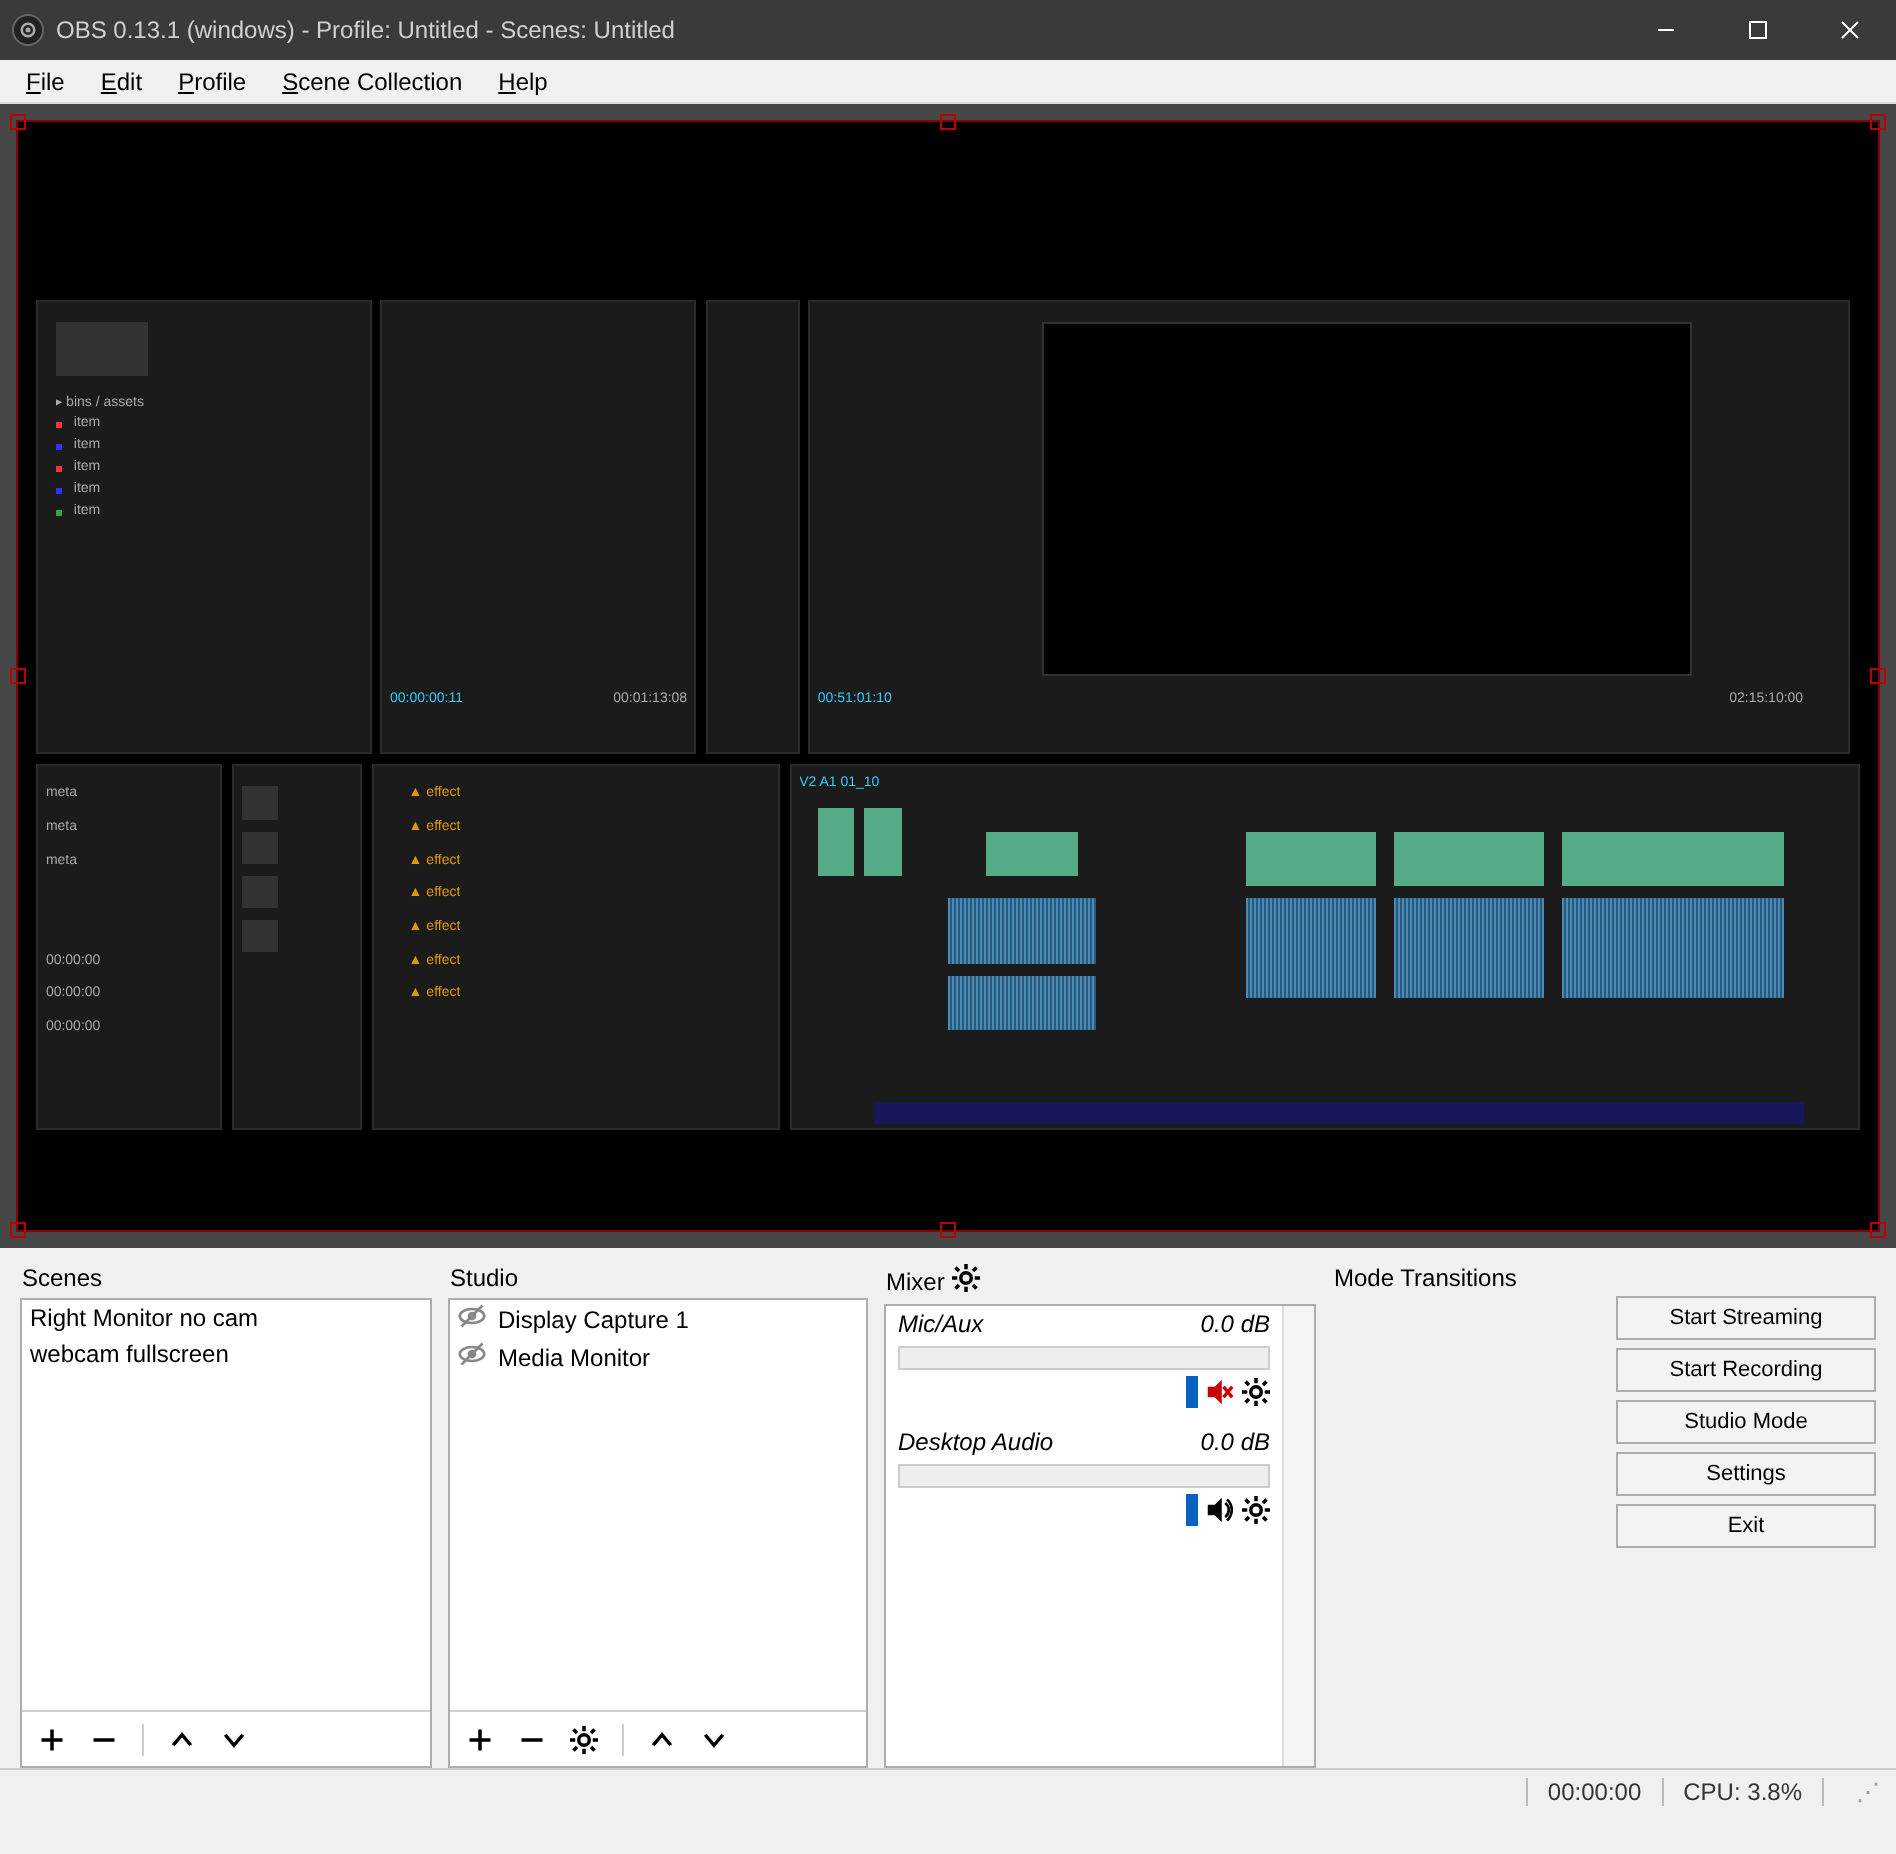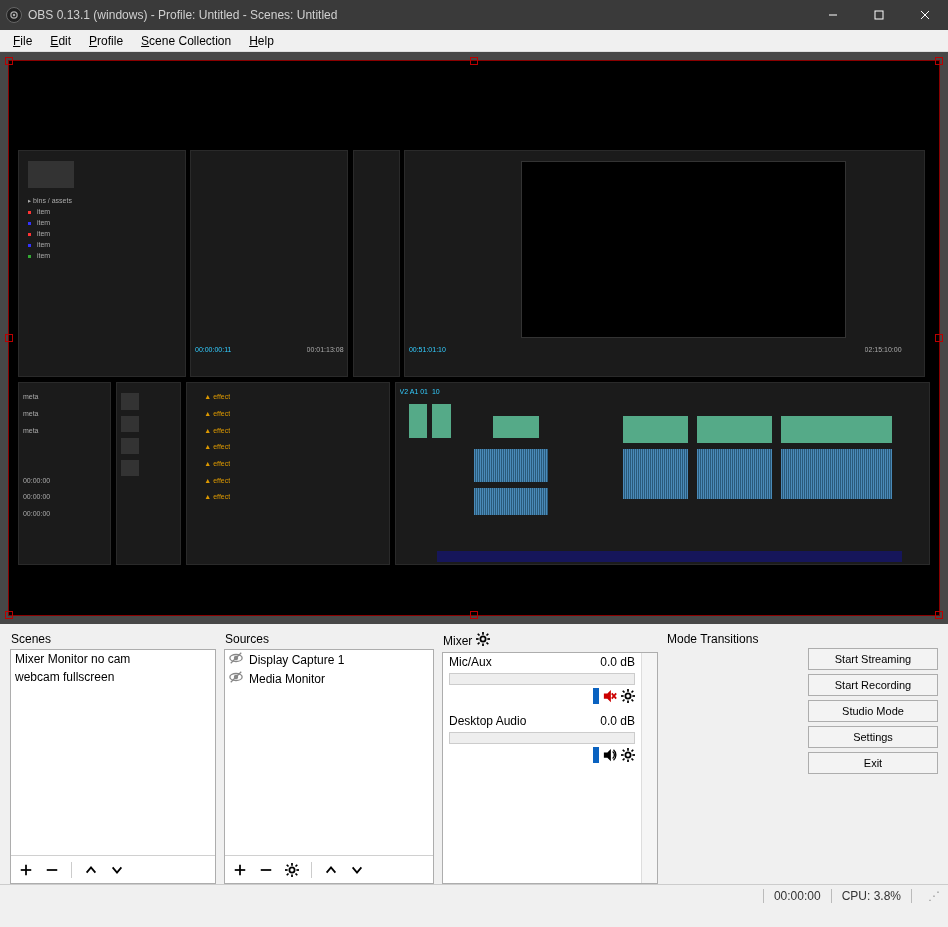--- a/index.html
+++ b/index.html
@@ -210,21 +210,21 @@
     </div>
   </div>
 </div>
 
 <div class="panels">
 
   <div class="panel-col scenes-col">
     <div class="panel-label">Scenes</div>
     <div class="panel-box">
       <div id="scenes-list" style="position:absolute; inset:0 0 28px 0; overflow:auto;">
-          <div class="list-item">Mixer Monitor no cam</div>
+          <div class="list-item">Right Monitor no cam</div>
           <div class="list-item">webcam fullscreen</div>
         </div>
       <div class="panel-toolbar">
         <div class="tool-btn">
             <svg viewBox="0 0 16 16">
               <line x1="8" y1="2" x2="8" y2="14" stroke="#000" stroke-width="2"></line>
               <line x1="2" y1="8" x2="14" y2="8" stroke="#000" stroke-width="2"></line>
             </svg>
           </div>
         <div class="tool-btn">
@@ -241,21 +241,21 @@
         <div class="tool-btn">
             <svg viewBox="0 0 16 16">
               <polyline points="3,5 8,11 13,5" fill="none" stroke="#000" stroke-width="2"></polyline>
             </svg>
           </div>
       </div>
     </div>
   </div>
 
   <div class="panel-col sources-col">
-    <div class="panel-label">Sources</div>
+    <div class="panel-label">Studio</div>
     <div class="panel-box">
       <div id="sources-list" style="position:absolute; inset:0 0 28px 0; overflow:auto;">
           <div class="source-row">
             <span class="eye-off-icon"><svg viewBox="0 0 16 16">
                 <ellipse cx="8" cy="8" rx="7" ry="4" fill="none" stroke="#888" stroke-width="1.5"></ellipse>
                 <circle cx="8" cy="8" r="2.5" fill="#888"></circle>
                 <line x1="2" y1="14" x2="14" y2="2" stroke="#888" stroke-width="1.5"></line>
               </svg></span>
             <span>Display Capture 1</span>
           </div>
@@ -321,21 +321,21 @@
               <line x1="0" y1="8" x2="3" y2="8"></line>
               <line x1="13" y1="8" x2="16" y2="8"></line>
               <line x1="2" y1="2" x2="4" y2="4"></line>
               <line x1="12" y1="12" x2="14" y2="14"></line>
               <line x1="12" y1="4" x2="14" y2="2"></line>
               <line x1="2" y1="14" x2="4" y2="12"></line>
             </g>
           </svg></span>
     </div>
     <div class="panel-box">
-      <div id="mixer-list" style="position:absolute; inset:0 16px 0 0;">
+      <div id="mixer-list" style="position:absolute; inset:0 16px 0 0;font-style:italic;">
           <div class="mixer-item">
     <div class="mixer-top">
               <span>Mic/Aux</span>
               <span>0.0 dB</span>
             </div>
     <div class="mixer-bar">
               <div class="mixer-fill"></div>
             </div>
     <div class="mixer-controls">
       <div class="slider-handle"></div>

